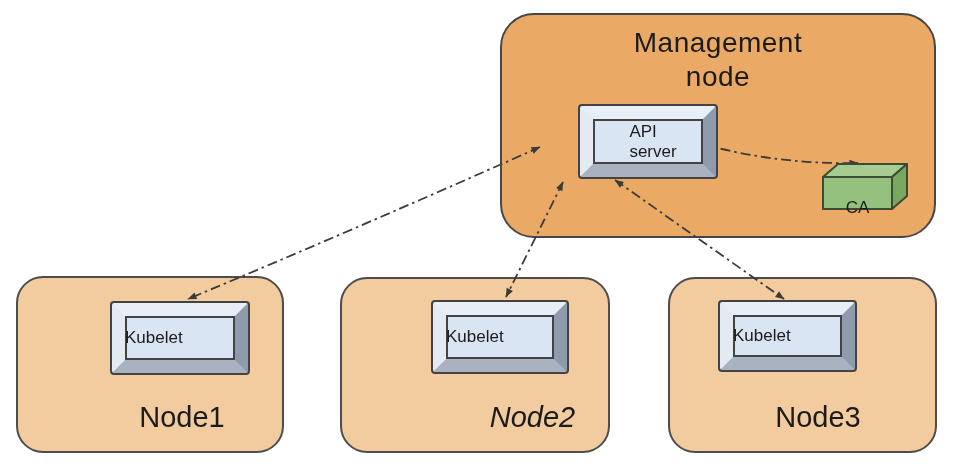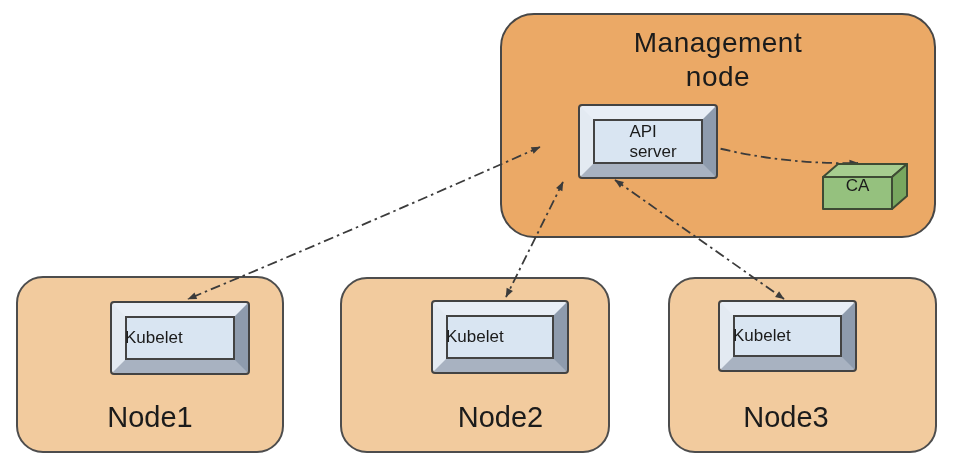--- a/index.html
+++ b/index.html
@@ -20,24 +20,24 @@
   .node2 { left:340px; top:277px; width:270px; height:176px; }
   .node3 { left:668px; top:277px; width:269px; height:176px; }
 
   
   .mgmt-title {
     position:absolute; left:500px; top:26px; width:436px;
     text-align:center; font-size:28px; line-height:34px;
     white-space:pre-line; letter-spacing:0.5px; z-index:2;
   }
   .node-label {
-    position:absolute; top:401px; text-align:center; font-size:29px; z-index:2;
+    position:absolute; top:401px; text-align:center; font-size:29px; z-index:2;padding-left:32px;
   }
   .nl1 { left:16px;  width:268px; }
-  .nl2 { left:340px; width:321px; }
+  .nl2 { left:340px; width:321px;font-style:italic; }
   .nl3 { left:668px; width:236px; }
 
   
   .keycap {
     position:absolute; box-sizing:border-box; z-index:6;
     border:13px solid;
     border-color:#E8EEF6 #8E9BAD #A8B2C1 #E3EAF2;
     background:#D9E5F2;
     outline:2px solid #434343;
     box-shadow: inset 0 0 0 2px #434343;
@@ -51,21 +51,21 @@
   .kub1 { left:112px; top:303px; width:136px; height:70px; }
   .kub2 { left:433px; top:302px; width:134px; height:70px; }
   .kub3 { left:720px; top:302px; width:135px; height:68px; }
 
   
   .overlay { position:absolute; left:0; top:0; z-index:5; }
   .arrow { fill:none; stroke:#3B3B3B; stroke-width:1.8;
            stroke-dasharray:10 4 2.5 4; }
   .ca-face { stroke:#3E4B34; stroke-width:2; stroke-linejoin:round; }
   .ca-label {
-    position:absolute; left:823px; top:170px; width:69px; height:31px;
+    position:absolute; left:823px; top:192px; width:69px; height:31px;
     display:flex; align-items:center; justify-content:center;
     font-size:17px; z-index:7;
   }
 </style>
 </head>
 <body>
 
 <div class="canvas">
 
   <div class="group-box mgmt-box"></div>

